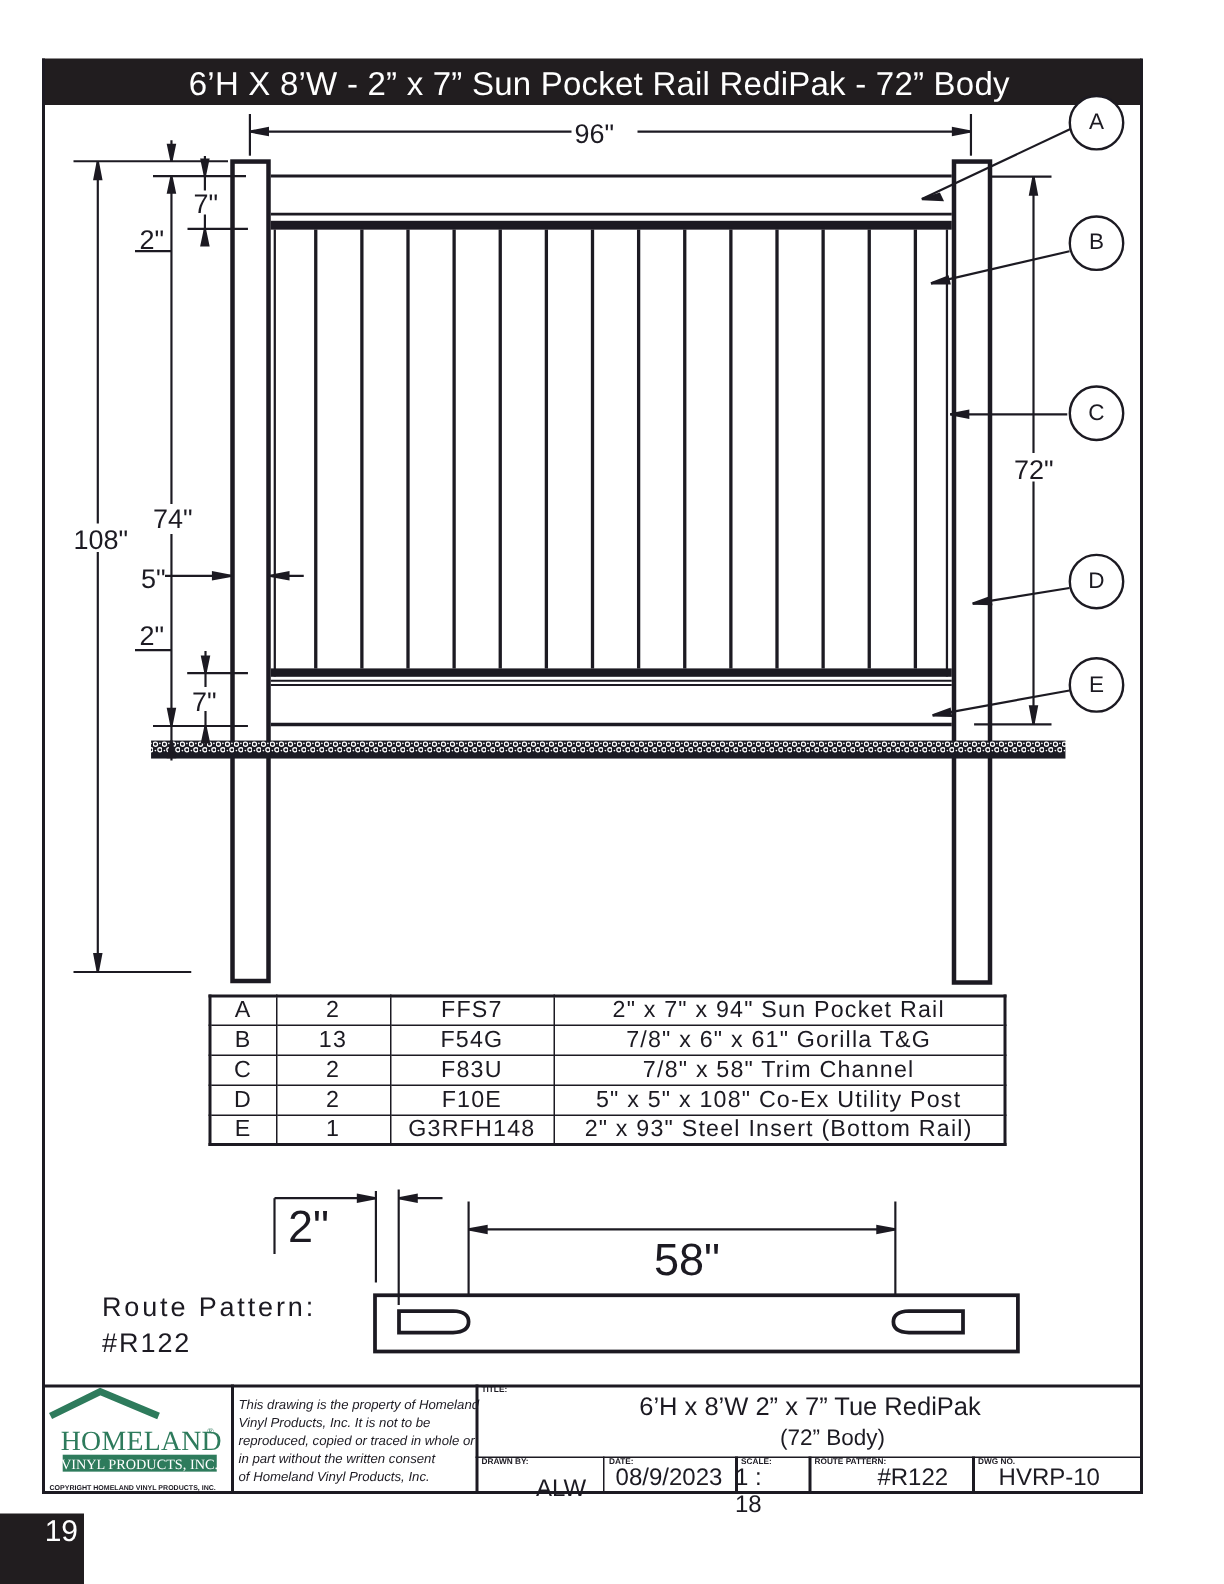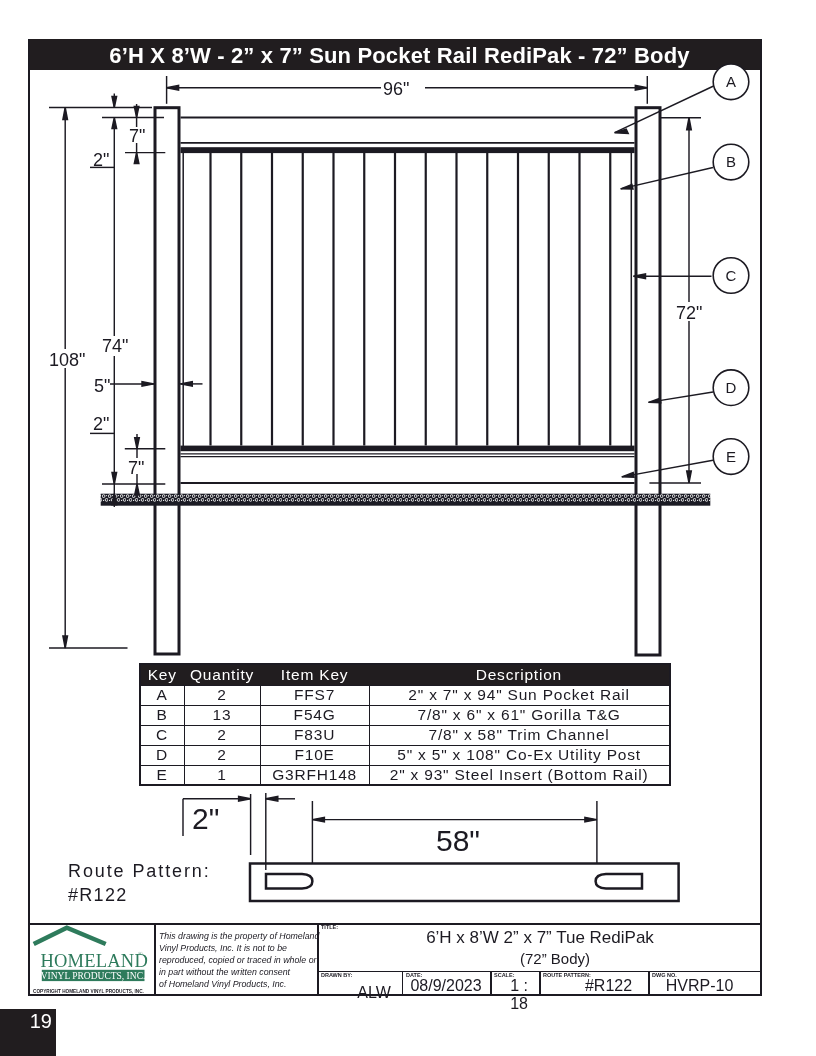--- a/index.html
+++ b/index.html
@@ -6,21 +6,21 @@
   body{width:816px;height:1056px;position:relative;background:#ffffff;
        font-family:"Liberation Sans", sans-serif;transform:translateZ(0);}
   .abs{position:absolute;}
   .ink{color:#1c1a22;}
 </style>
 </head>
 <body>
 
 <div class="abs" style="left:28px;top:38.5px;width:733px;height:31px;background:#211d1f;"></div>
 
-<div class="abs" style="left:33px;top:42.5px;width:733px;text-align:center;color:#ffffff;font-size:22px;font-weight:bold;letter-spacing:0.15px;">6’H X 8’W - 2” x 7” Sun Pocket Rail RediPak - 72” Body</div>
+<div class="abs" style="left:33px;top:42.5px;width:733px;text-align:center;color:#ffffff;font-size:22px;font-weight:normal;letter-spacing:0.15px;">6’H X 8’W - 2” x 7” Sun Pocket Rail RediPak - 72” Body</div>
 
 <div class="abs" style="left:28px;top:38.5px;width:2px;height:957px;background:#1c1a22;"></div>
 
 <div class="abs" style="left:759.5px;top:38.5px;width:2.5px;height:957px;background:#1c1a22;"></div>
 
 <svg class="abs" style="left:0;top:0;" width="816" height="1056" viewBox="0 0 816 1056">
   <defs>
 
     <pattern id="ground" width="6" height="12" patternUnits="userSpaceOnUse">
       <rect width="6" height="12" fill="#1b1b24"></rect>
@@ -243,26 +243,20 @@
 
 <div class="abs" style="left:138.5px;top:663px;width:532px;">
   <table style="border-collapse:collapse;width:532px;font-size:15.5px;color:#1c1a22;table-layout:fixed;letter-spacing:0.8px;">
     <colgroup>
         <col style="width:44.5px">
         <col style="width:76px">
         <col style="width:109.2px">
         <col>
       </colgroup>
     <tbody>
-        <tr style="background:#211d1f;color:#ffffff;height:21px;font-size:15.5px;">
-      <td style="text-align:center;">Key</td>
-          <td style="text-align:center;">Quantity</td>
-          <td style="text-align:center;">Item Key</td>
-          <td style="text-align:center;">Description</td>
-    </tr>
     <tr style="height:19.9px;">
           <td class="tc">A</td>
           <td class="tc">2</td>
           <td class="tc">FFS7</td>
           <td class="tc">2" x 7" x 94" Sun Pocket Rail</td>
         </tr>
     <tr style="height:19.9px;">
           <td class="tc">B</td>
           <td class="tc">13</td>
           <td class="tc">F54G</td>
@@ -338,21 +332,21 @@
 <div class="abs ink" style="left:321px;top:971.8px;font-size:5.5px;font-weight:bold;">DRAWN BY:</div>
 
 <div class="abs ink" style="left:332px;top:984px;width:84px;text-align:center;font-size:16px;">ALW</div>
 
 <div class="abs ink" style="left:406px;top:971.8px;font-size:5.5px;font-weight:bold;">DATE:</div>
 
 <div class="abs ink" style="left:402px;top:976.5px;width:88px;text-align:center;font-size:16px;">08/9/2023</div>
 
 <div class="abs ink" style="left:494px;top:971.8px;font-size:5.5px;font-weight:bold;">SCALE:</div>
 
-<div class="abs ink" style="left:490px;top:976.5px;width:38px;text-align:right;font-size:16px;">1 : 18</div>
+<div class="abs ink" style="left:490px;top:976.5px;width:38px;text-align:left;font-size:16px;">1 : 18</div>
 
 <div class="abs ink" style="left:543px;top:971.8px;font-size:5.5px;font-weight:bold;">ROUTE PATTERN:</div>
 
 <div class="abs ink" style="left:554px;top:976.5px;width:109px;text-align:center;font-size:16px;">#R122</div>
 
 <div class="abs ink" style="left:652px;top:971.8px;font-size:5.5px;font-weight:bold;">DWG NO.</div>
 
 <div class="abs ink" style="left:643px;top:976.5px;width:113px;text-align:center;font-size:16px;">HVRP-10</div>
 
 <div class="abs" style="left:0;top:1009px;width:56px;height:47px;background:#211d1f;"></div>

